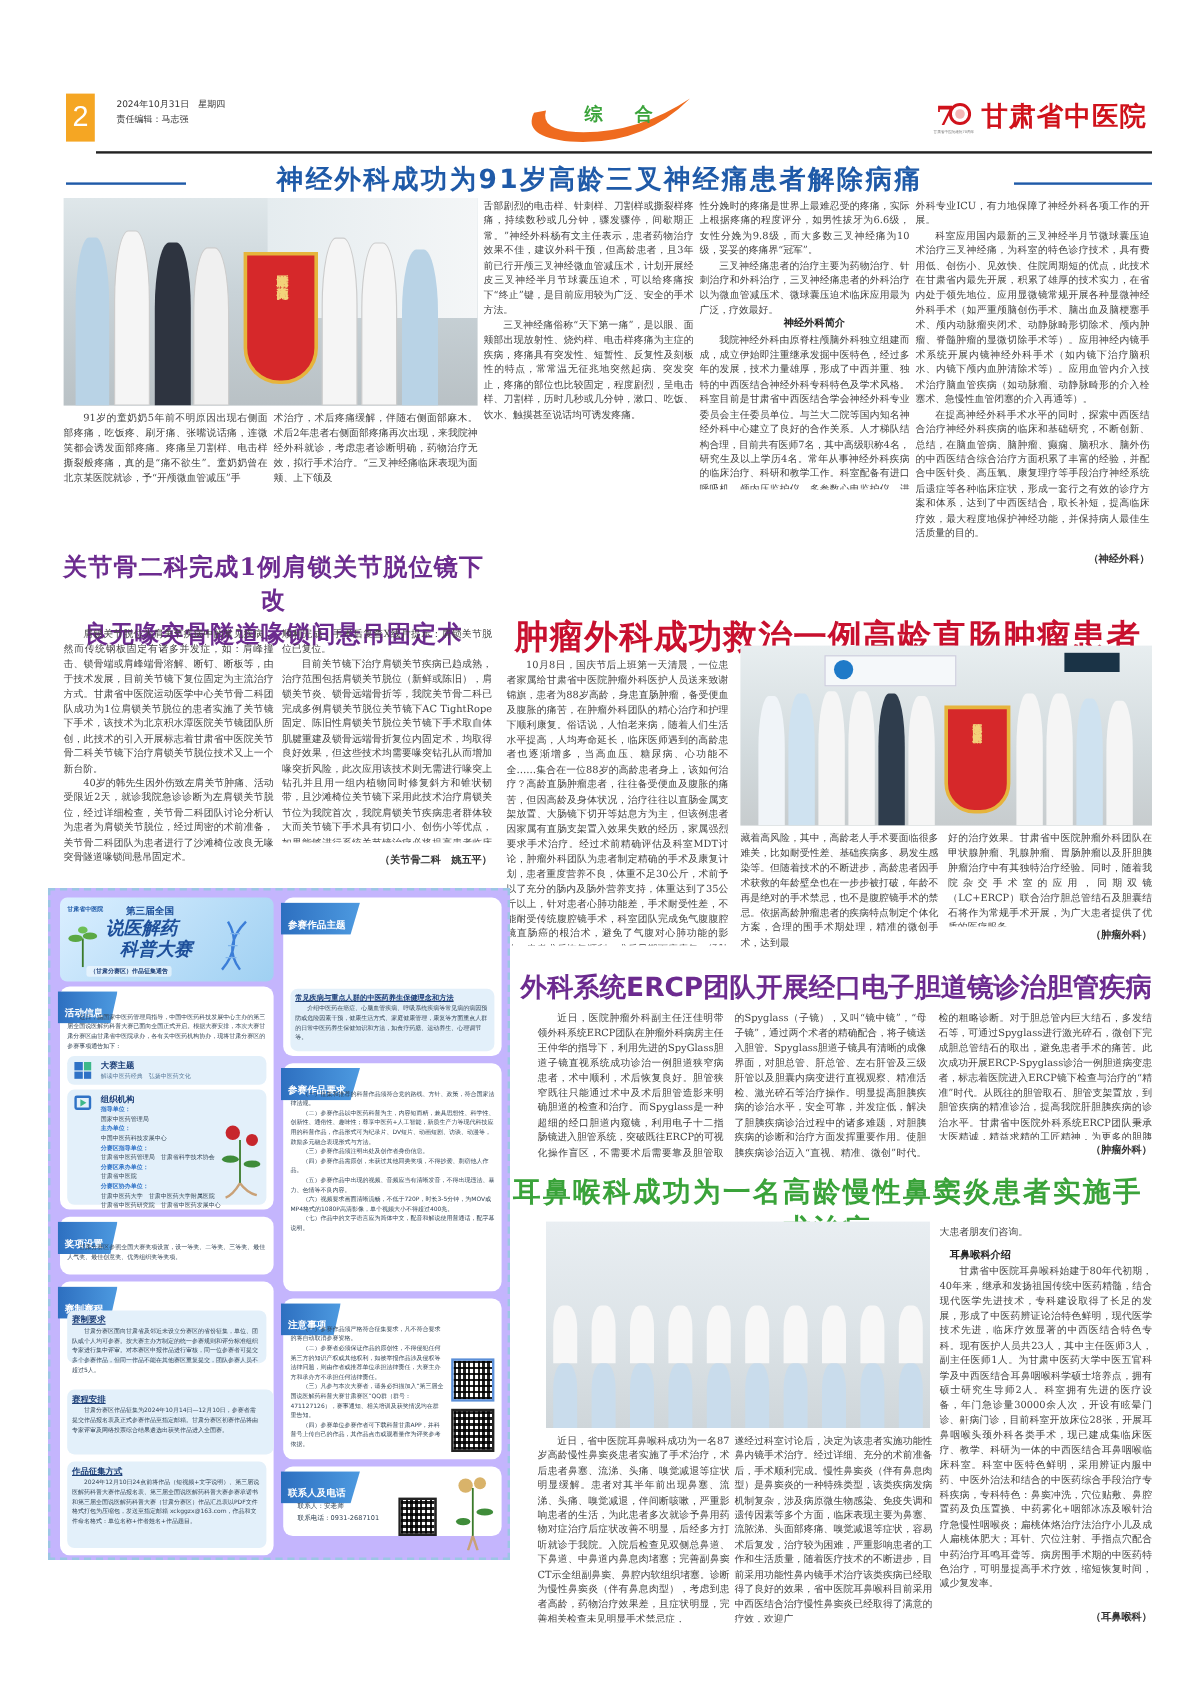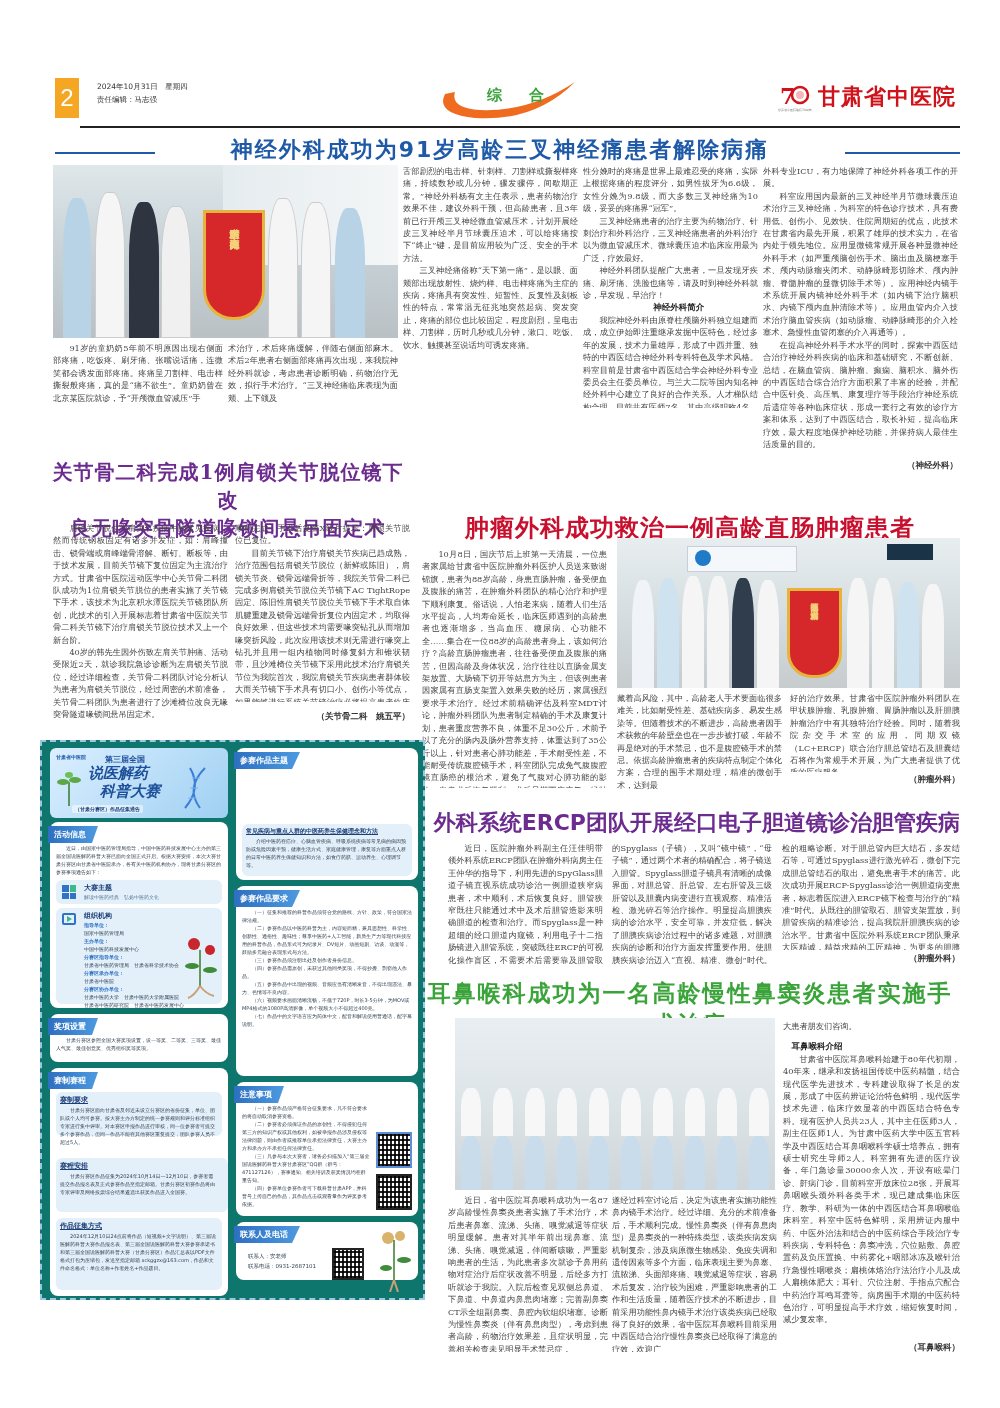--- a/index.html
+++ b/index.html
@@ -13,31 +13,31 @@
 
 .pagenum{left:55px;top:78px;width:24px;height:40px;background:#f5a623;color:#fff;font-family:"Liberation Sans",sans-serif;font-size:24px;display:flex;align-items:center;justify-content:center}
 .dateline{left:97px;top:80px;font-family:"DejaVu Sans",sans-serif;font-size:7.5px;color:#333;line-height:13px}
 .rule{left:80px;top:126px;width:880px;height:2px;background:#222}
 .swoosh{left:425px;top:74px;width:160px;height:50px}
 .logo{left:778px;top:80px;width:185px;height:34px}
 .hosp{font-family:"DejaVu Serif",serif;font-weight:bold;font-size:22px;color:#d0121b;letter-spacing:1px}
 
 .h-blue{font-family:"DejaVu Sans",sans-serif;font-weight:bold;color:#1f5aa8;font-size:22px;letter-spacing:2px}
 .h-purple{font-family:"DejaVu Serif",serif;font-weight:bold;color:#6c2b8f;font-size:20px;letter-spacing:1px;text-align:center;line-height:28px}
-.h-red{font-family:"DejaVu Serif",serif;font-weight:bold;color:#c8102e;font-size:24px;letter-spacing:1px}
+.h-red{font-family:"DejaVu Serif",serif;font-weight:bold;color:#c8102e;font-size:28px;letter-spacing:1px}
 .h-purple2{font-family:"DejaVu Sans",sans-serif;font-weight:bold;color:#6c2b8f;font-size:22px;letter-spacing:0px}
 .h-green{font-family:"DejaVu Sans",sans-serif;font-weight:bold;color:#3aa33a;font-size:23px;letter-spacing:2px}
 
 .photo{position:absolute;background:linear-gradient(180deg,#dfe7ea 0%,#c9d3d8 45%,#b9c1c5 100%);overflow:hidden}
 .person{position:absolute;bottom:0;border-radius:40% 40% 0 0}
 
-.poster{left:40px;top:740px;width:385px;height:560px;background:#0f766e;border:2px dashed #9cc6e4}
+.poster{left:40px;top:740px;width:385px;height:560px;background:#c4b5fd;border:2px dashed #9cc6e4}
 .card{position:absolute;background:#fff;border-radius:8px}
 .card-soft{position:absolute;background:#e3f0fa;border-radius:6px}
-.tag{position:absolute;background:linear-gradient(90deg,#2d6fc0,#4d9ae0);color:#fff;font-family:Liberation Sans, sans-serif;font-weight:bold;font-size:8px;padding:3px 12px 3px 6px;clip-path:polygon(0 0,100% 0,88% 100%,0 100%)}
+.tag{position:absolute;background:linear-gradient(90deg,#2d6fc0,#4d9ae0);color:#fff;font-family:Liberation Sans, sans-serif;font-weight:bold;font-size:8px;padding:13px 12px 3px 6px;clip-path:polygon(0 0,100% 0,88% 100%,0 100%)}
 .ptitle{font-family:"DejaVu Sans",sans-serif;font-weight:bold;font-size:7px;color:#1d3f78}
 .ptext{font-family:"DejaVu Sans",sans-serif;font-size:5px;line-height:8px;color:#345}
 .qr{position:absolute;background:
  repeating-linear-gradient(90deg,#222 0 2px,#fff 2px 4px),
  repeating-linear-gradient(0deg,#222 0 2px,#fff 2px 5px);background-blend-mode:multiply;border:2px solid #222}
 </style>
 </head>
 <body>
 
 <div class="abs pagenum">2</div>
@@ -88,21 +88,20 @@
   </div>
 
 <div class="col body-text" style="left:403px;top:165px;width:175px;height:243px">
   <p style="text-indent:0">舌部剧烈的电击样、针刺样、刀割样或撕裂样疼痛，持续数秒或几分钟，骤发骤停，间歇期正常。”神经外科杨有文主任表示，患者药物治疗效果不佳，建议外科干预，但高龄患者，且3年前已行开颅三叉神经微血管减压术，计划开展经皮三叉神经半月节球囊压迫术，可以给疼痛按下“终止”键，是目前应用较为广泛、安全的手术方法。</p>
   <p>三叉神经痛俗称“天下第一痛”，是以眼、面颊部出现放射性、烧灼样、电击样疼痛为主症的疾病，疼痛具有突发性、短暂性、反复性及刻板性的特点，常常温无征兆地突然起病、突发突止，疼痛的部位也比较固定，程度剧烈，呈电击样、刀割样，历时几秒或几分钟，漱口、吃饭、饮水、触摸甚至说话均可诱发疼痛。</p>
 
 </div>
 <div class="col body-text" style="left:583px;top:165px;width:175px;height:243px">
   <p style="text-indent:0">性分娩时的疼痛是世界上最难忍受的疼痛，实际上根据疼痛的程度评分，如男性拔牙为6.6级，女性分娩为9.8级，而大多数三叉神经痛为10级，妥妥的疼痛界“冠军”。</p>
   <p>三叉神经痛患者的治疗主要为药物治疗、针刺治疗和外科治疗，三叉神经痛患者的外科治疗以为微血管减压术、微球囊压迫术临床应用最为广泛，疗效最好。</p>
-  <p>神经外科团队提醒广大患者，一旦发现牙疾痛、刷牙痛、洗脸也痛等，请及时到神经外科就诊，早发现，早治疗！</p>
   <div class="sub">神经外科简介</div>
   <p>我院神经外科由原脊柱颅脑外科独立组建而成，成立伊始即注重继承发掘中医特色，经过多年的发展，技术力量雄厚，形成了中西并重、独特的中西医结合神经外科专科特色及学术风格。科室目前是甘肃省中西医结合学会神经外科专业委员会主任委员单位。与兰大二院等国内知名神经外科中心建立了良好的合作关系。人才梯队结构合理，目前共有医师7名，其中高级职称4名，研究生及以上学历4名。常年从事神经外科疾病的临床治疗、科研和教学工作。科室配备有进口呼吸机、颅内压监护仪、多参数心电监护仪、进口排痰机、气压治疗仪、电子冰帽降温毯等设备。手术室配有德国蔡司电子显微镜、手术动力系统、专业手术头架、蛇牌双极电凝。医院配备有多台CT、MRI及</p>
 </div>
 <div class="col body-text" style="left:763px;top:165px;width:195px;height:290px">
   <p style="text-indent:0">外科专业ICU，有力地保障了神经外科各项工作的开展。</p>
   <p>科室应用国内最新的三叉神经半月节微球囊压迫术治疗三叉神经痛，为科室的特色诊疗技术，具有费用低、创伤小、见效快、住院周期短的优点，此技术在甘肃省内最先开展，积累了雄厚的技术实力，在省内处于领先地位。应用显微镜常规开展各种显微神经外科手术（如严重颅脑创伤手术、脑出血及脑梗塞手术、颅内动脉瘤夹闭术、动静脉畸形切除术、颅内肿瘤、脊髓肿瘤的显微切除手术等）。应用神经内镜手术系统开展内镜神经外科手术（如内镜下治疗脑积水、内镜下颅内血肿清除术等）。应用血管内介入技术治疗脑血管疾病（如动脉瘤、动静脉畸形的介入栓塞术、急慢性血管闭塞的介入再通等）。</p>
   <p>在提高神经外科手术水平的同时，探索中西医结合治疗神经外科疾病的临床和基础研究，不断创新、总结，在脑血管病、脑肿瘤、癫痫、脑积水、脑外伤的中西医结合综合治疗方面积累了丰富的经验，并配合中医针灸、高压氧、康复理疗等手段治疗神经系统后遗症等各种临床症状，形成一套行之有效的诊疗方案和体系，达到了中西医结合，取长补短，提高临床疗效，最大程度地保护神经功能，并保持病人最佳生活质量的目的。</p>
 </div>
 <div class="abs sig" style="left:763px;top:460px;width:195px">（神经外科）</div>
 

